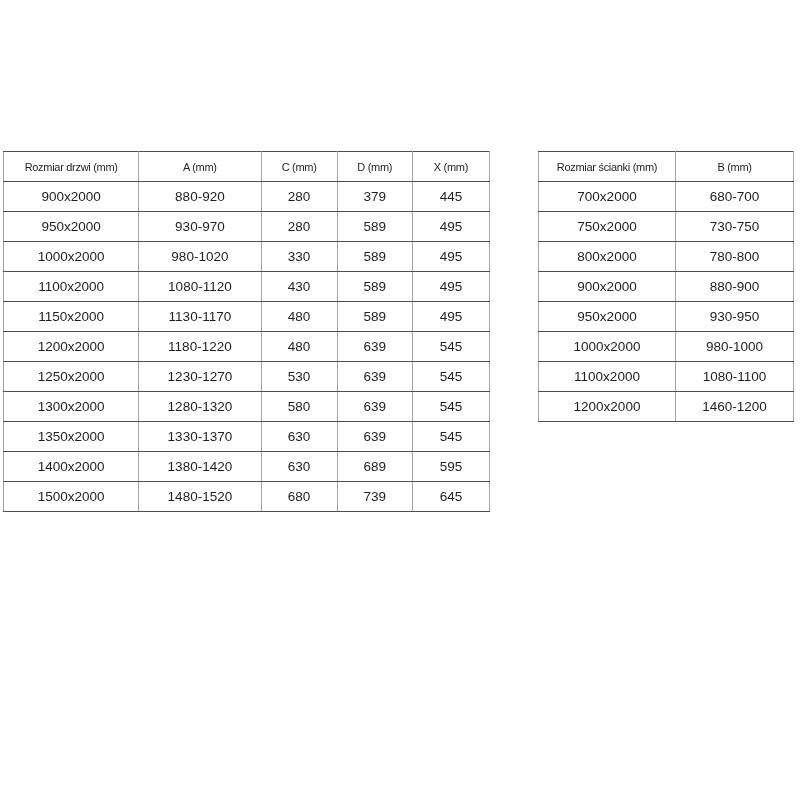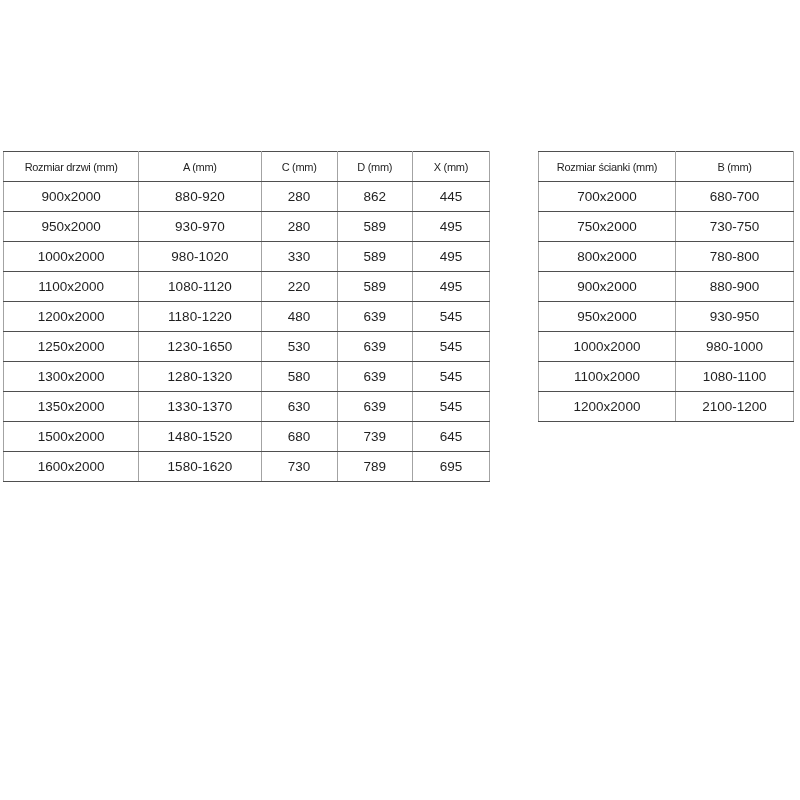--- a/index.html
+++ b/index.html
@@ -82,85 +82,92 @@
           <th>C (mm)</th>
           <th>D (mm)</th>
           <th>X (mm)</th>
         </tr>
     </thead>
     <tbody>
         <tr>
           <td>900x2000</td>
           <td>880-920</td>
           <td>280</td>
-          <td>862</td>
+          <td>379</td>
           <td>445</td>
         </tr>
         <tr>
           <td>950x2000</td>
           <td>930-970</td>
           <td>280</td>
           <td>589</td>
           <td>495</td>
         </tr>
         <tr>
           <td>1000x2000</td>
           <td>980-1020</td>
           <td>330</td>
           <td>589</td>
           <td>495</td>
         </tr>
         <tr>
           <td>1100x2000</td>
           <td>1080-1120</td>
-          <td>220</td>
+          <td>430</td>
+          <td>589</td>
+          <td>495</td>
+        </tr>
+        <tr>
+          <td>1150x2000</td>
+          <td>1130-1170</td>
+          <td>480</td>
           <td>589</td>
           <td>495</td>
         </tr>
         <tr>
           <td>1200x2000</td>
           <td>1180-1220</td>
           <td>480</td>
           <td>639</td>
           <td>545</td>
         </tr>
         <tr>
           <td>1250x2000</td>
-          <td>1230-1650</td>
+          <td>1230-1270</td>
           <td>530</td>
           <td>639</td>
           <td>545</td>
         </tr>
         <tr>
           <td>1300x2000</td>
           <td>1280-1320</td>
           <td>580</td>
           <td>639</td>
           <td>545</td>
         </tr>
         <tr>
           <td>1350x2000</td>
           <td>1330-1370</td>
           <td>630</td>
           <td>639</td>
           <td>545</td>
+        </tr>
+        <tr>
+          <td>1400x2000</td>
+          <td>1380-1420</td>
+          <td>630</td>
+          <td>689</td>
+          <td>595</td>
         </tr>
         <tr>
           <td>1500x2000</td>
           <td>1480-1520</td>
           <td>680</td>
           <td>739</td>
           <td>645</td>
-        </tr>
-        <tr>
-          <td>1600x2000</td>
-          <td>1580-1620</td>
-          <td>730</td>
-          <td>789</td>
-          <td>695</td>
         </tr>
       </tbody>
   </table>
 
   <table class="dim-table right-table">
     <colgroup>
       <col class="c0">
         <col class="c1">
     </colgroup>
     <thead>
@@ -193,18 +200,18 @@
         <tr>
           <td>1000x2000</td>
           <td>980-1000</td>
         </tr>
         <tr>
           <td>1100x2000</td>
           <td>1080-1100</td>
         </tr>
         <tr>
           <td>1200x2000</td>
-          <td>2100-1200</td>
+          <td>1460-1200</td>
         </tr>
       </tbody>
   </table>
 
 </div>
 
 </body></html>

